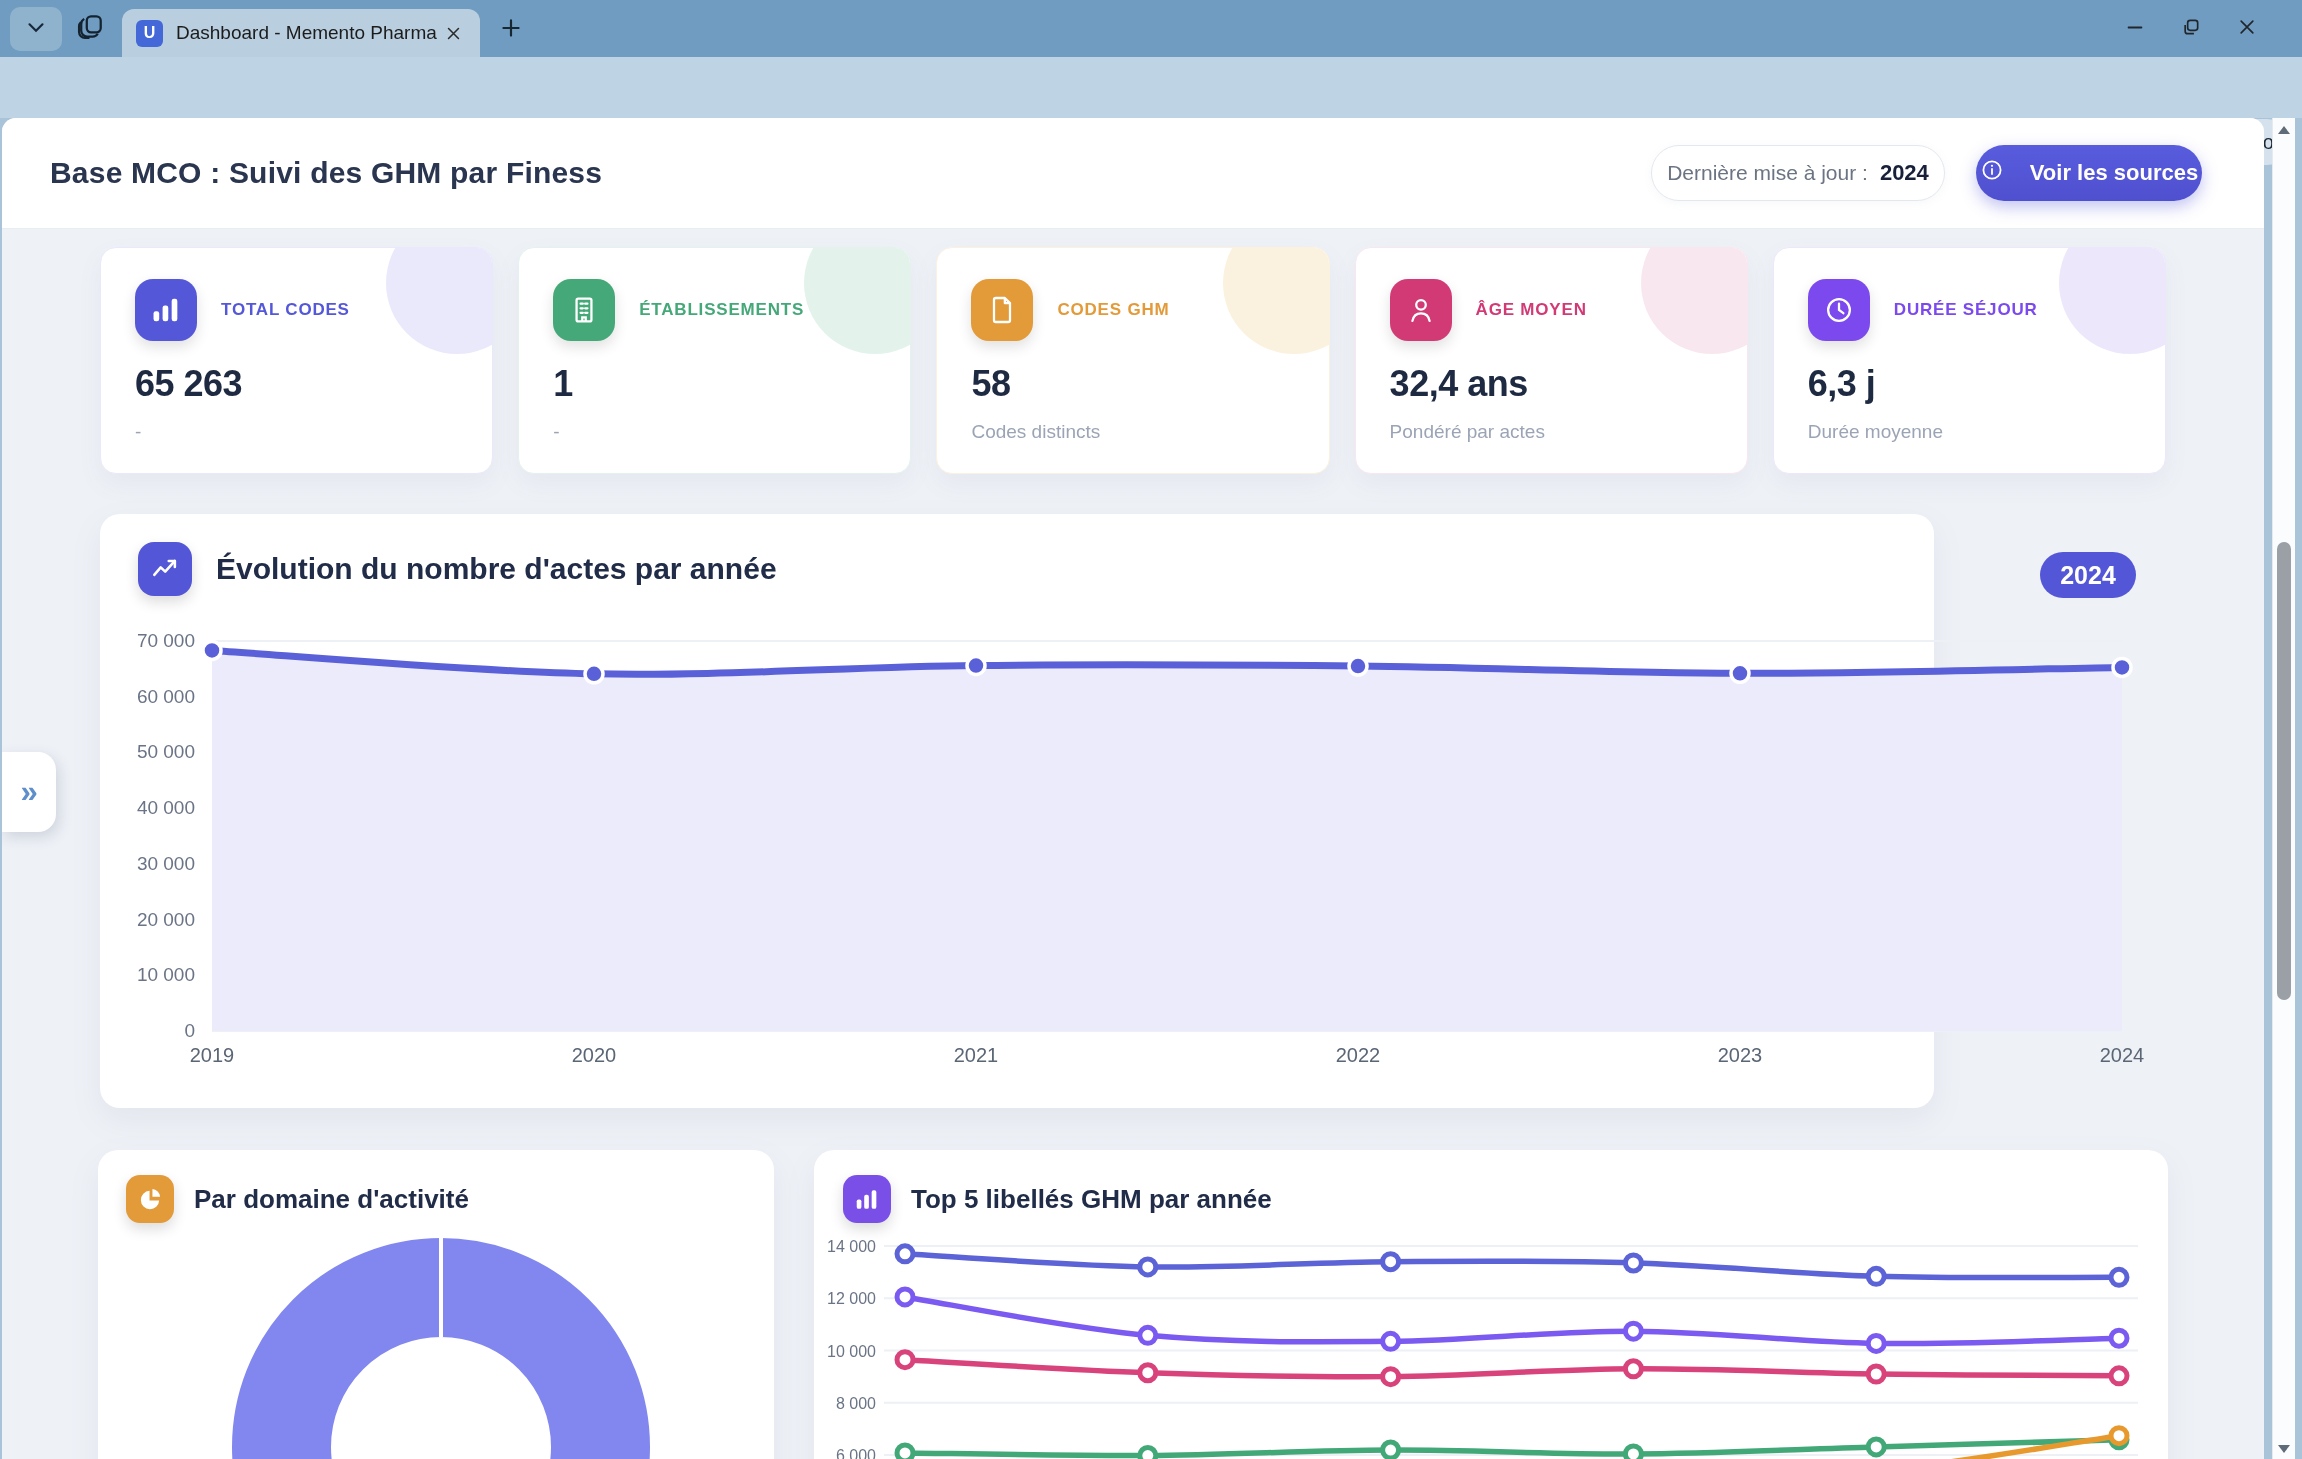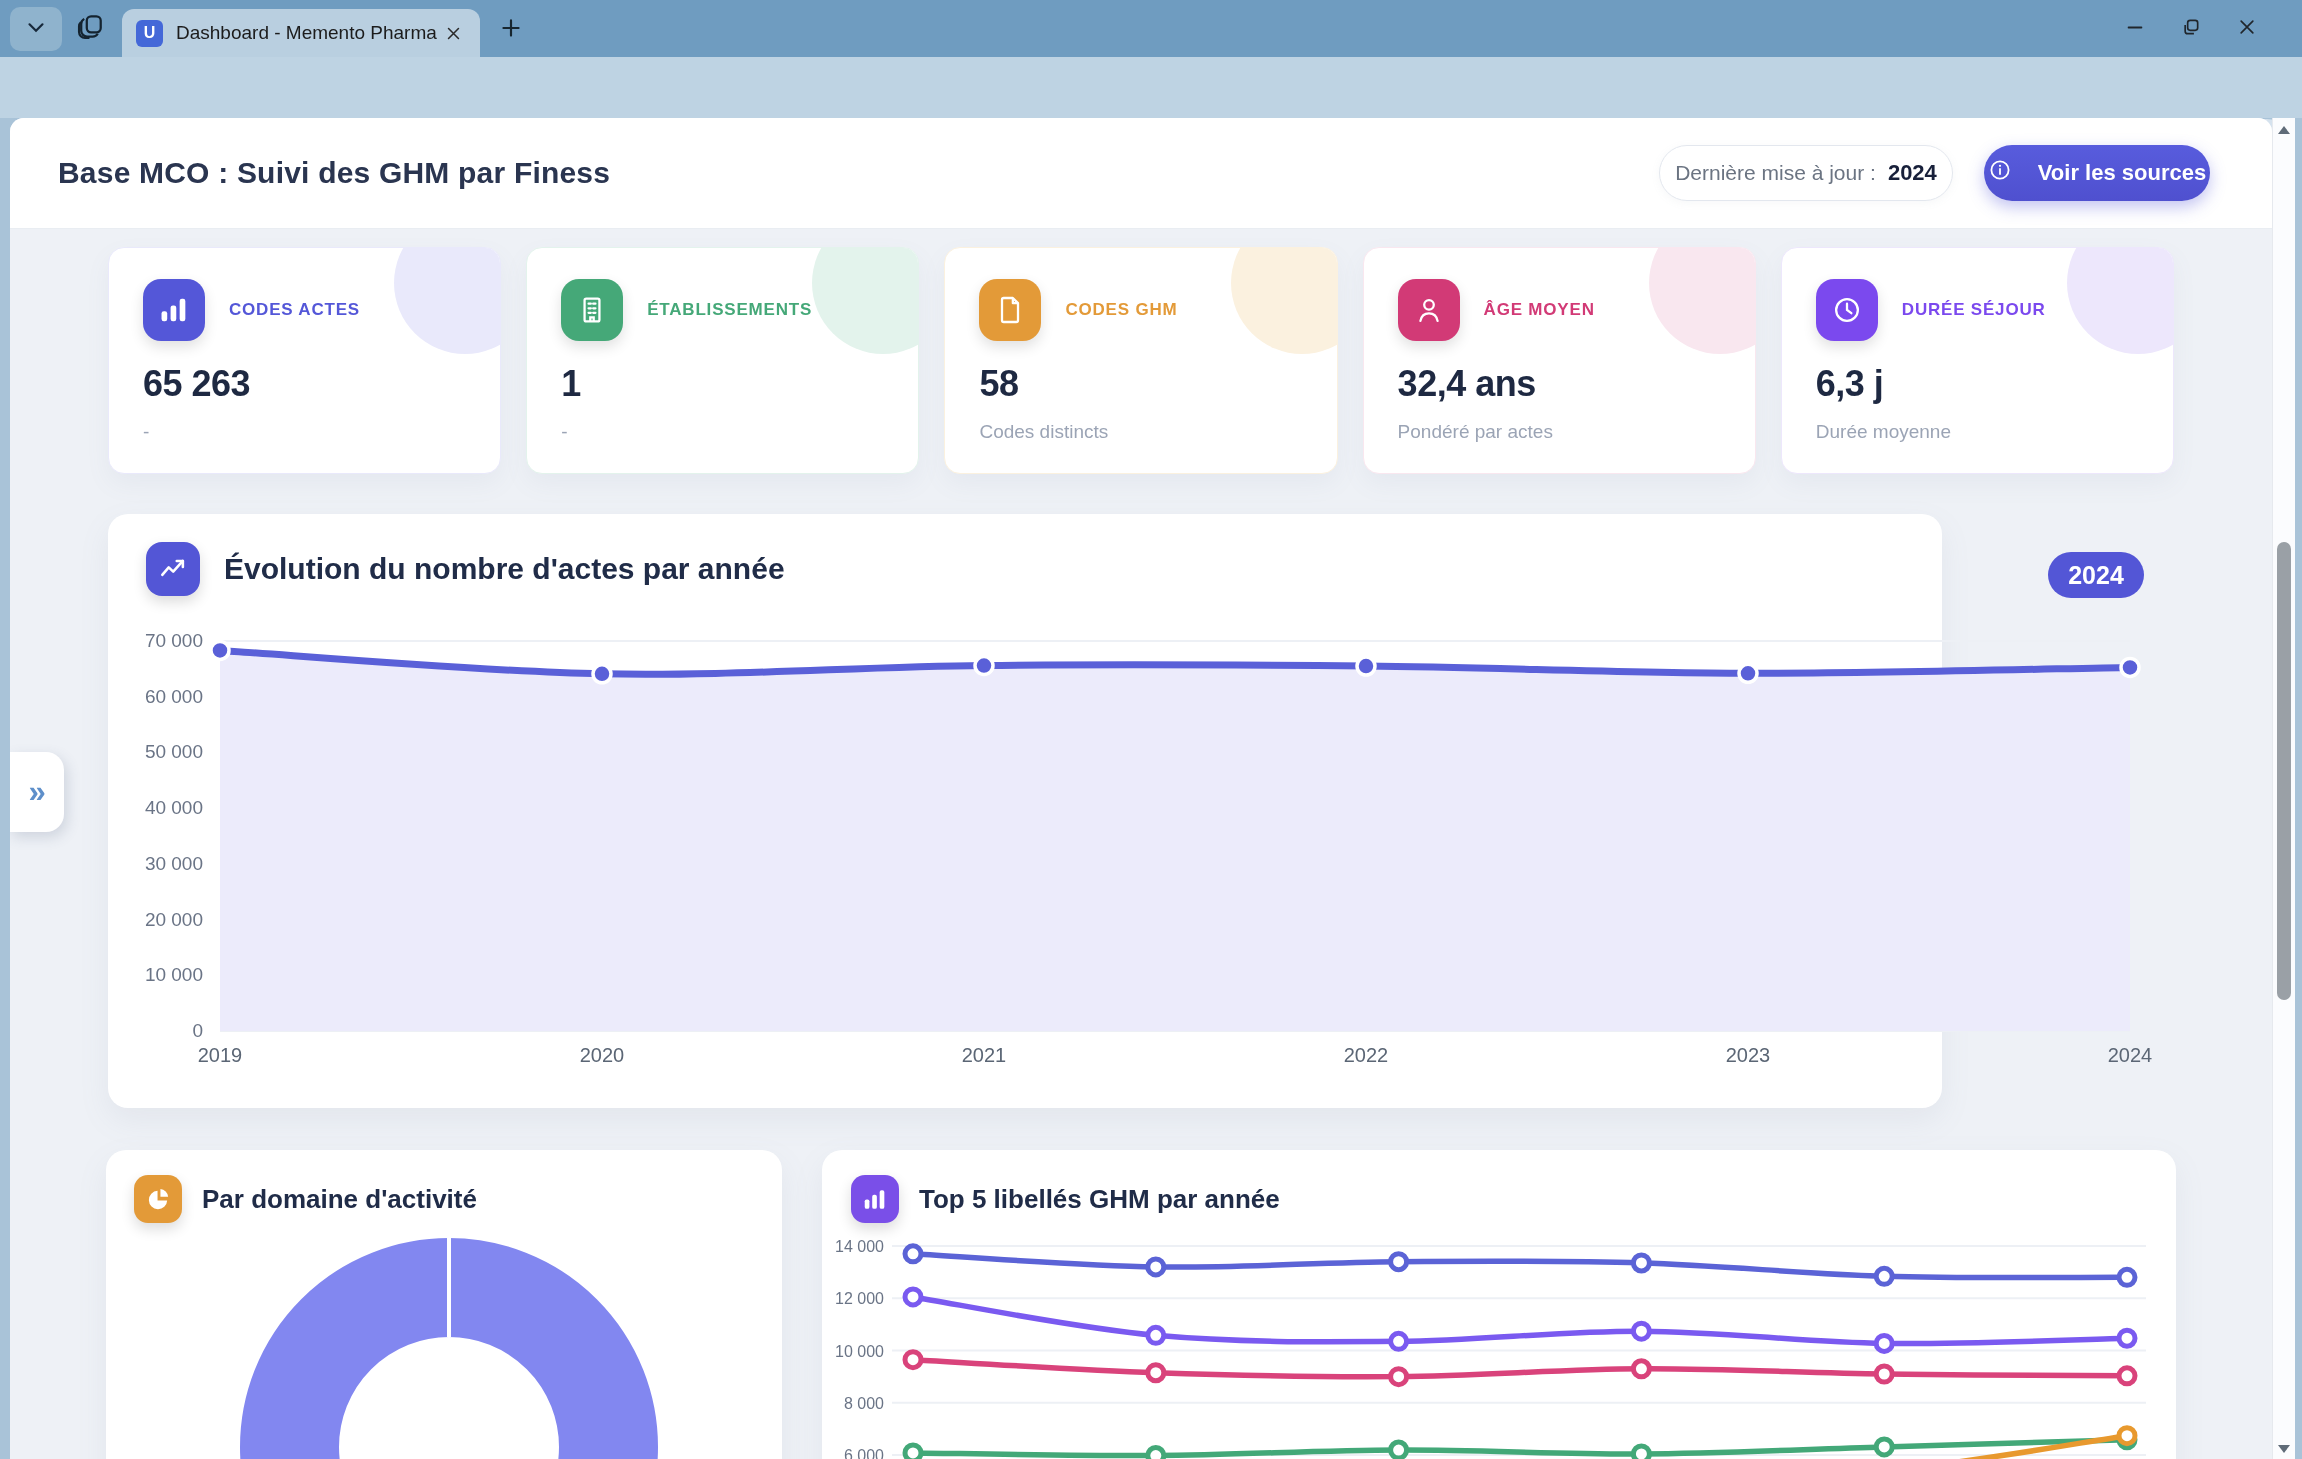--- a/index.html
+++ b/index.html
@@ -23,21 +23,21 @@
   .navbtn{position:absolute;top:74px;width:30px;height:30px;color:#313b44;}
   .urlbar{position:absolute;left:121px;top:67px;width:1772px;height:45px;border-radius:23px;background:#d5e2ee;display:flex;align-items:center;padding:0 18px;box-sizing:border-box;gap:13px;}
   .url-text{font-size:20px;color:#28313b;flex:1;white-space:nowrap;overflow:hidden;}
   .urlicon{color:#33424f;display:flex;align-items:center;}
   .tb-icon{position:absolute;top:73px;width:32px;height:32px;display:flex;align-items:center;justify-content:center;color:#2c3944;}
   .tb-sep{position:absolute;left:1954px;top:77px;width:1px;height:24px;background:#96adbf;}
   .avatar{position:absolute;left:2018px;top:70px;width:38px;height:38px;border-radius:50%;background:radial-gradient(circle at 50% 36%,#c9bbb0 0%,#8d8279 30%,#3f3f41 72%,#2b2b2d 100%);}
   .conv{position:absolute;left:2126px;top:62px;width:164px;height:46px;border-radius:23px;background:#d5e2ee;display:flex;align-items:center;justify-content:center;gap:9px;font-size:20px;color:#1d2633;}
   .copilot{width:27px;height:27px;border-radius:50%;background:conic-gradient(from 30deg,#7f8df5,#53c7f0,#71d98b,#f6c54f,#ef6d9b,#a06bf7,#7f8df5);}
   
-  .page{position:absolute;left:10px;top:118px;width:2262px;height:1341px;background:#eef1f6;border-radius:14px 14px 0 0;overflow:hidden;}
+  .page{position:absolute;left:2px;top:118px;width:2262px;height:1341px;background:#eef1f6;border-radius:14px 14px 0 0;overflow:hidden;}
   .page-header{position:absolute;left:0;top:0;width:100%;height:110px;background:#fff;border-bottom:1px solid #e9edf2;}
   .page-title{position:absolute;left:48px;top:38px;font-size:30px;font-weight:bold;color:#2a3550;letter-spacing:.2px;}
   .update-pill{position:absolute;left:1649px;top:27px;width:294px;height:56px;background:#fff;border:1px solid #e3e7ee;border-radius:29px;box-sizing:border-box;display:flex;align-items:center;justify-content:center;gap:12px;box-shadow:0 2px 8px rgba(140,150,170,.08);}
   .update-label{font-size:21px;color:#6b7482;}
   .update-value{font-size:22px;font-weight:bold;color:#18203a;}
   .sources-btn{position:absolute;left:1974px;top:27px;width:226px;height:56px;border-radius:29px;background:linear-gradient(180deg,#585cdd,#4f50cf);display:flex;align-items:center;justify-content:center;gap:26px;color:#fff;font-size:22px;font-weight:bold;box-shadow:0 6px 16px rgba(80,83,214,.35);}
   
   .stats{position:absolute;left:98px;top:129px;width:2066px;display:flex;gap:25px;}
   .scard{flex:1;height:227px;background:#fff;border-radius:16px;border:1px solid var(--tint);box-shadow:0 10px 24px rgba(120,130,150,.07);position:relative;padding:31px 34px;box-sizing:border-box;overflow:hidden;}
   .blob{position:absolute;right:-36px;top:-36px;width:142px;height:142px;border-radius:50%;background:var(--tint);}
@@ -199,21 +199,21 @@
     <div class="scard" style="--c: #5457d8; --tint: #e9e9fb;">
       <div class="blob"></div>
       <div class="scard-top">
         <div class="sicon">
           <svg width="34" height="32" viewBox="0 0 30 28" fill="#fff">
               <rect x="4" y="15" width="5" height="9" rx="2"></rect>
               <rect x="12" y="10" width="5" height="14" rx="2"></rect>
               <rect x="20" y="4" width="5" height="20" rx="2"></rect>
             </svg>
         </div>
-        <div class="slabel">CODES ACTES</div>
+        <div class="slabel">TOTAL CODES</div>
       </div>
       <div class="svalue">65 263</div>
       <div class="ssub">-</div>
     </div>
     <div class="scard" style="--c: #45a878; --tint: #e3f3ec;">
       <div class="blob"></div>
       <div class="scard-top">
         <div class="sicon">
           <svg width="32" height="32" viewBox="0 0 28 28" fill="none" stroke="#fff" stroke-width="2">
               <rect x="7.5" y="4" width="13" height="20" rx="1.5"></rect>

